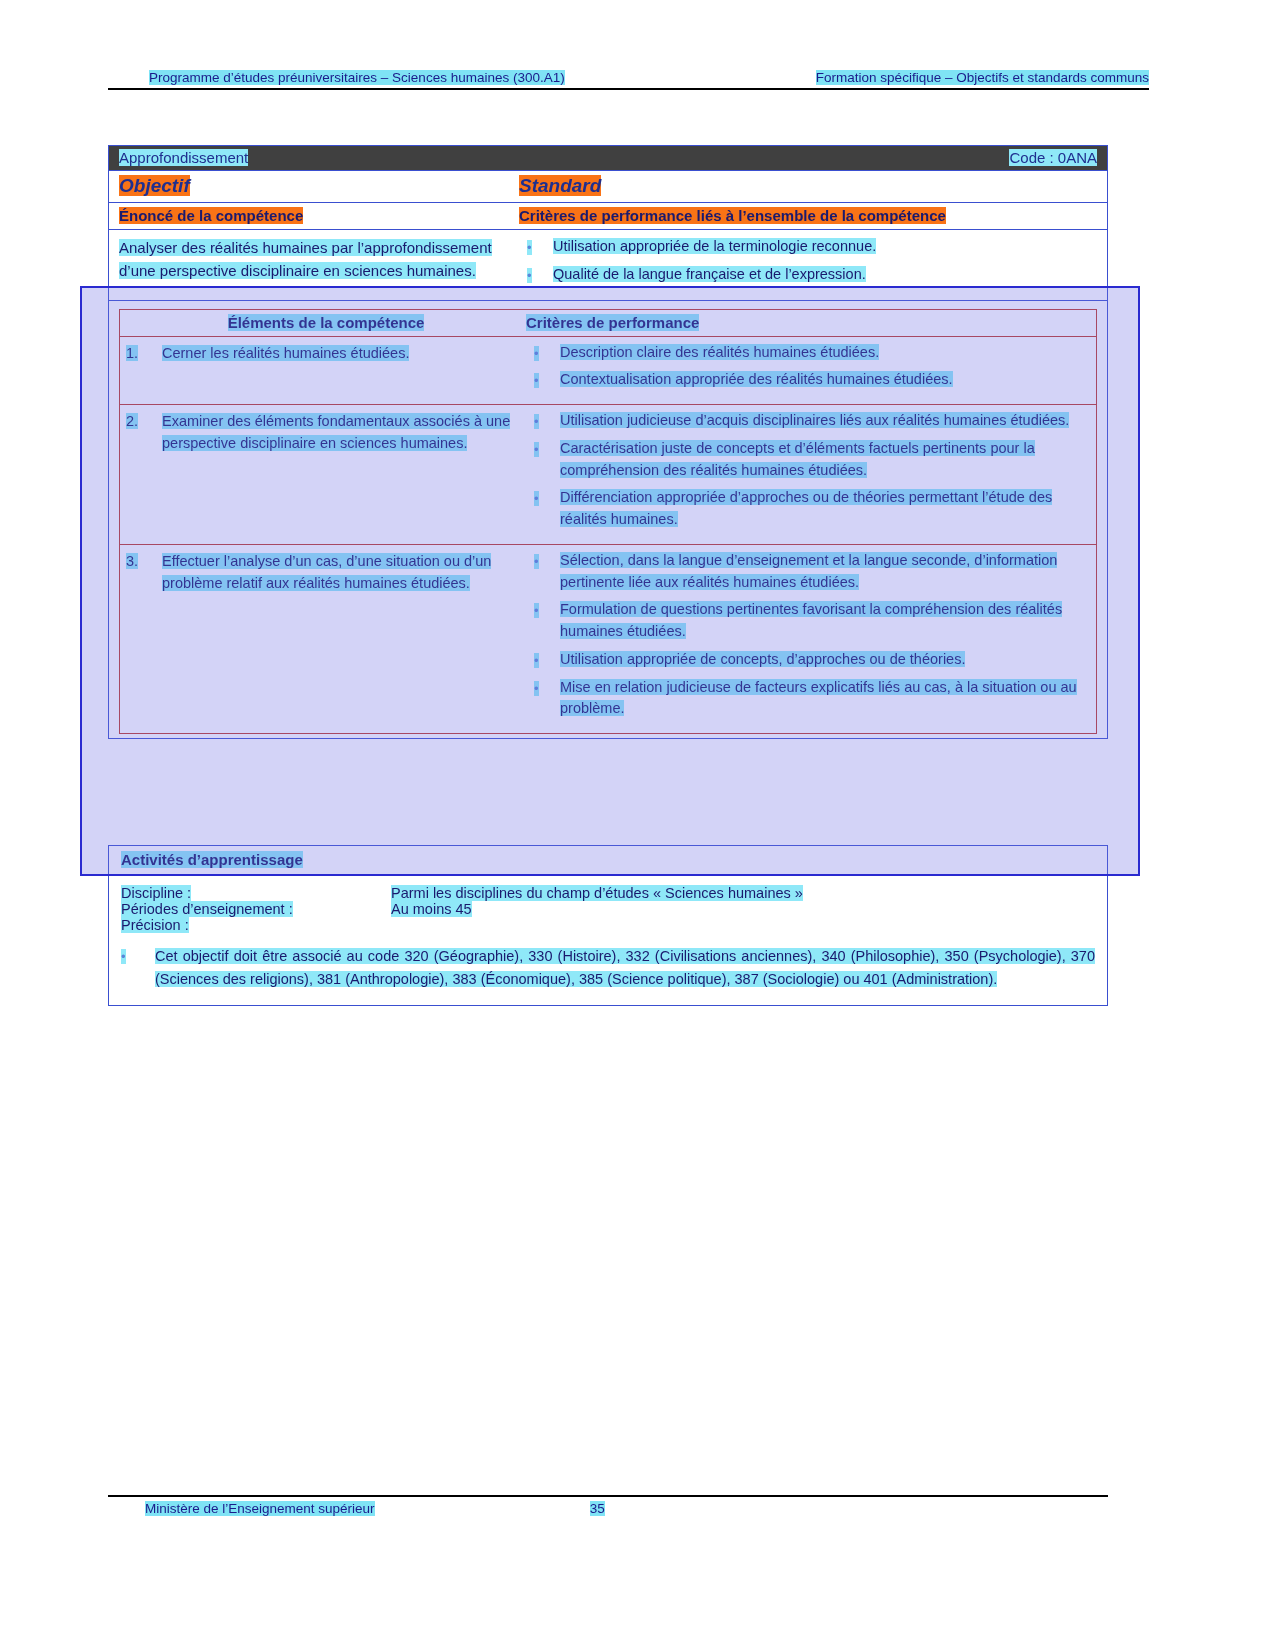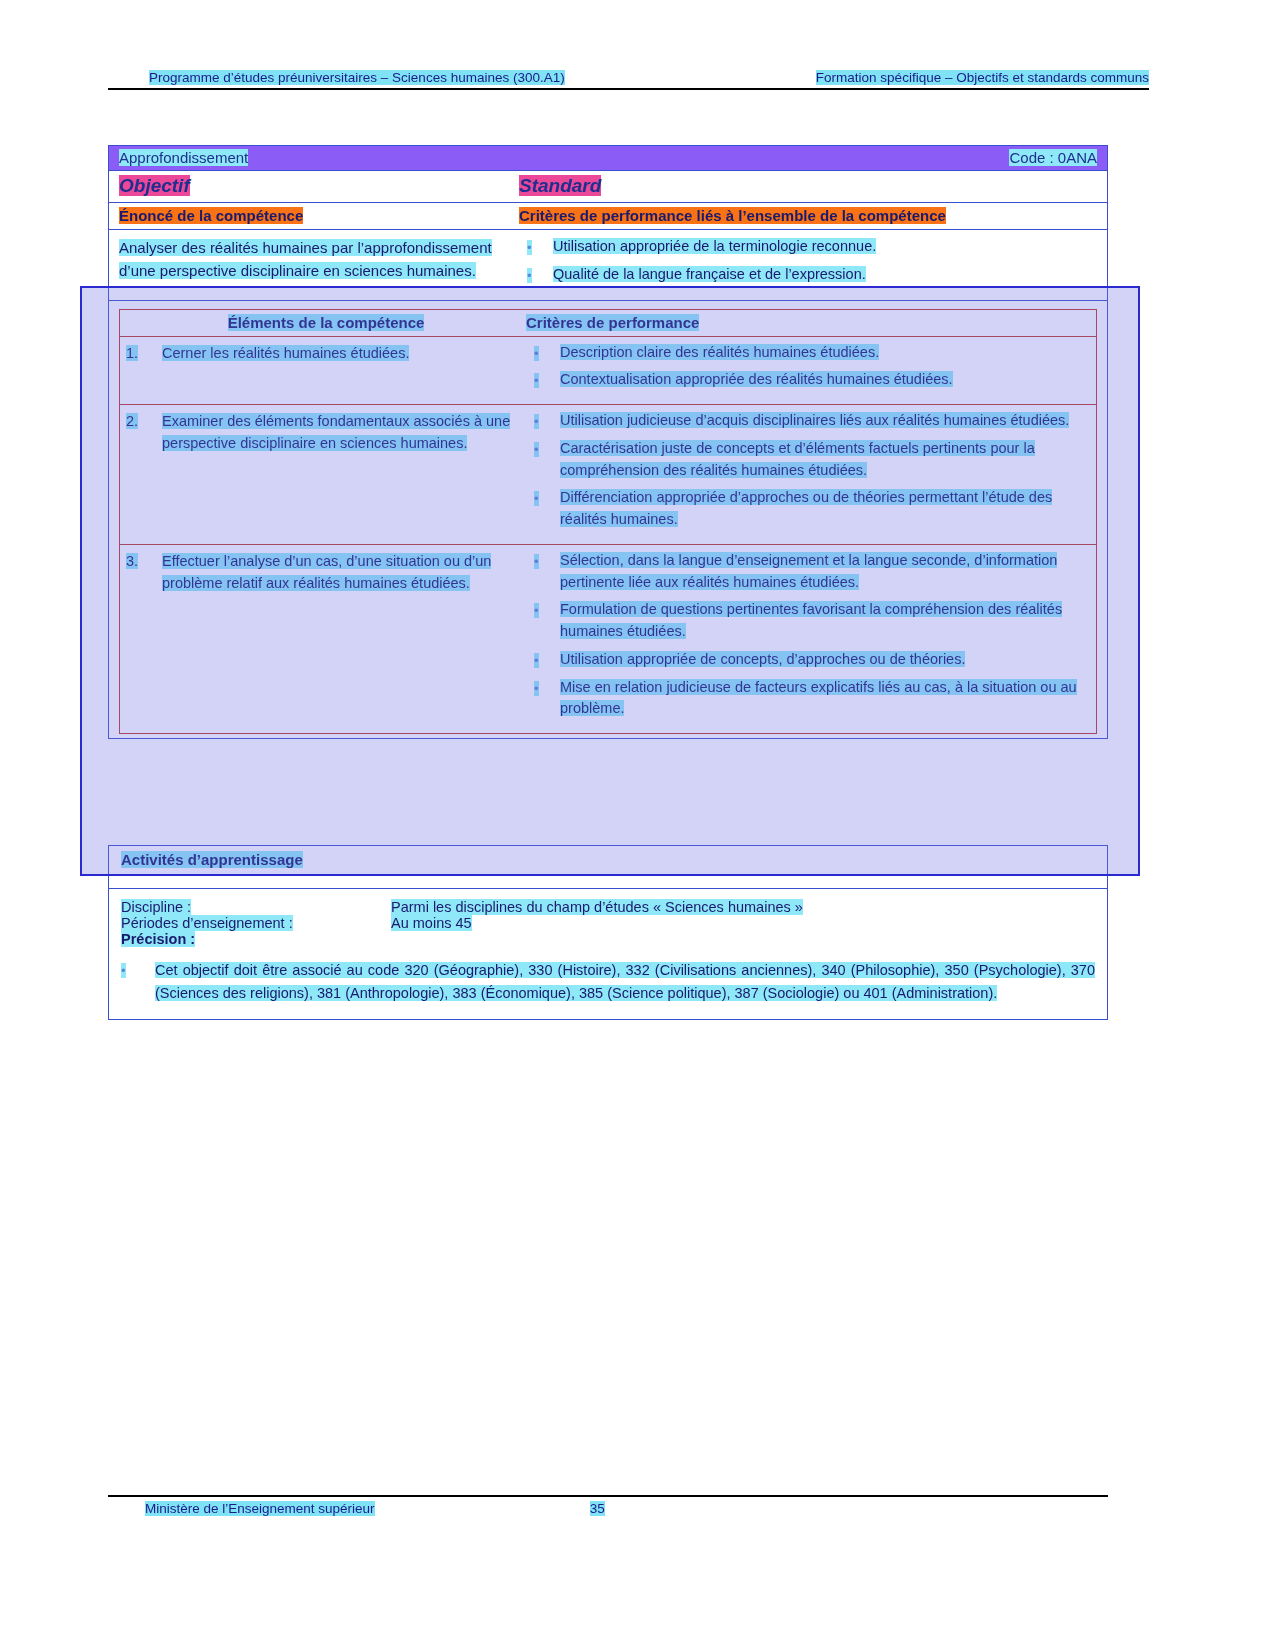--- a/index.html
+++ b/index.html
@@ -42,42 +42,42 @@
   .tbl {
     position: absolute;
     left: 108px;
     top: 145px;
     width: 1000px;
     border: 1.6px solid #3a4fd0;
     box-sizing: border-box;
     background: #ffffff;
   }
   .bandrow {
-    background: #8b5cf6;
+    background: #404040;
     display: flex;
     justify-content: space-between;
     padding: 3px 10px 4px 10px;
     border-bottom: 1.6px solid #3a4fd0;
   }
   .bandrow span { font-size: 15px; color: #1f2f8f; }
   .band-left { background: #8fe8f8; }
   .band-right { background: #8fe8f8; }
 
   .objstd {
     display: flex;
     padding: 4px 10px 5px 10px;
     border-bottom: 1.6px solid #3a4fd0;
   }
   .objstd .c1 { width: 400px; }
   .objstd i {
     font-style: italic;
     font-weight: bold;
     font-size: 19px;
     color: #1f2f8f;
-    background: #ec4899;
+    background: #f97316;
   }
 
   .hdr2 {
     display: flex;
     padding: 4px 10px 5px 10px;
     border-bottom: 1.6px solid #3a4fd0;
     font-weight: bold;
     font-size: 15px;
   }
   .hdr2 .c1 { width: 400px; }
@@ -145,33 +145,33 @@
   .actbox {
     position: absolute;
     left: 108px;
     top: 845px;
     width: 1000px;
     border: 1.6px solid #3a4fd0;
     box-sizing: border-box;
     background: #ffffff;
   }
   .acthdr {
-    padding: 5px 12px 20px 12px;
+    padding: 5px 12px 6px 12px;
     font-weight: bold;
     font-size: 15px;
     border-bottom: 1.6px solid #3a4fd0;
   }
   .acthdr b { background: #8fe8f8; font-weight: bold; }
   .actbody { padding: 10px 12px 14px 12px; font-size: 14.5px; }
   .actline { margin-bottom: 0; display: flex; }
   .actline .lbl { width: 270px; flex: none; }
   .actline .lbl span { background: #8fe8f8; }
   .actline .val span { background: #8fe8f8; }
   .prec { margin-bottom: 12px; }
-  .prec span { background: #8fe8f8; font-weight: bold; }
+  .prec span { background: #8fe8f8; }
   .precbul { display: flex; line-height: 1.6; }
   .precbul .bul { width: 34px; flex: none; color: #5a86d8; font-size: 13px; padding-top: 2px; }
   .precbul .bul span { background: #8fe8f8; }
   .precbul .txt { flex: 1; text-align: justify; }
   .precbul .txt span { background: #8fe8f8; }
 
   
   .selection {
     position: absolute;
     left: 80px;

